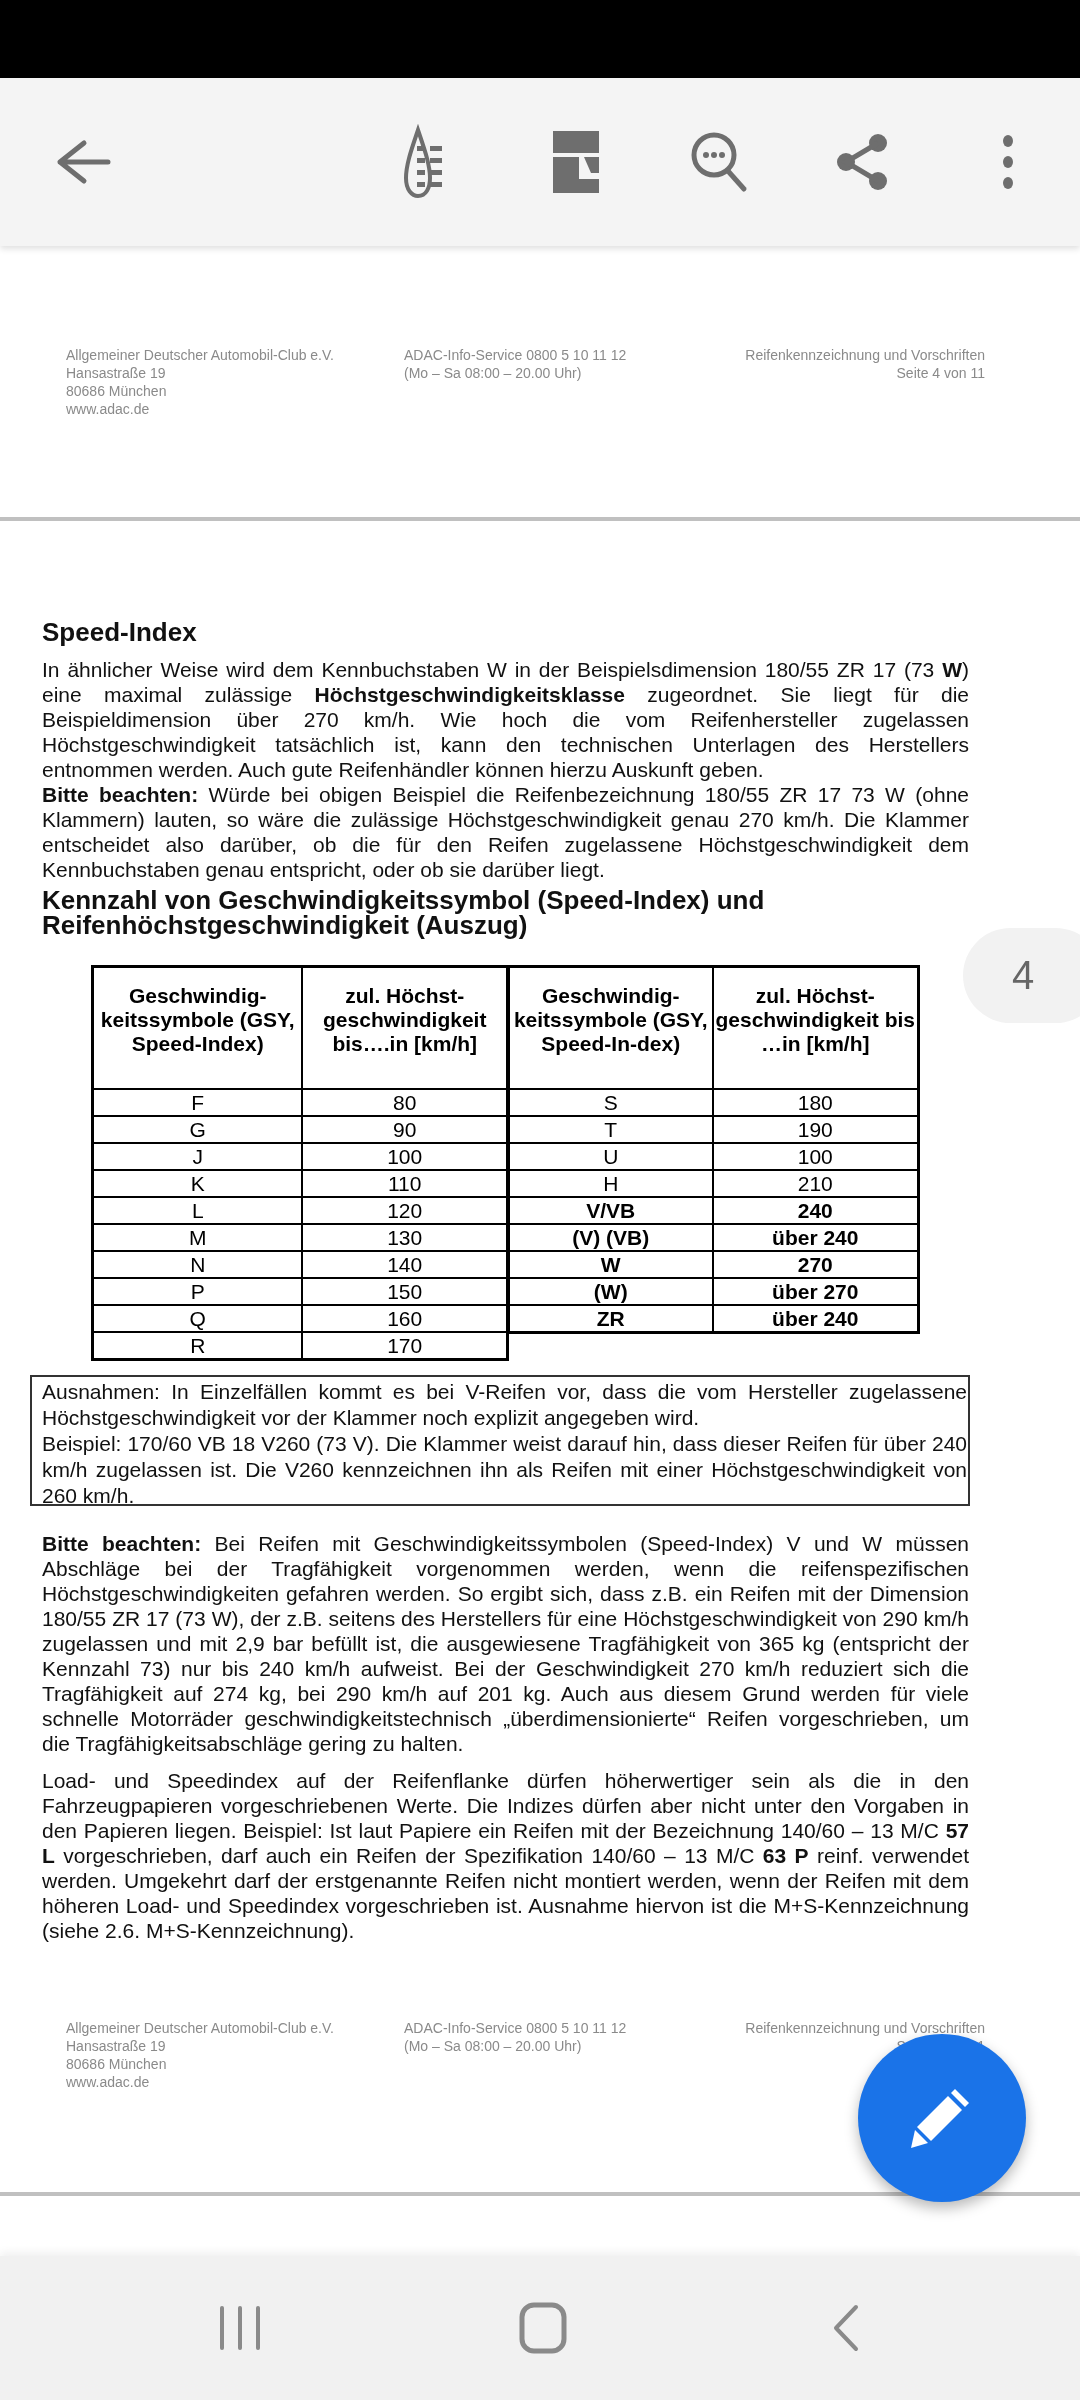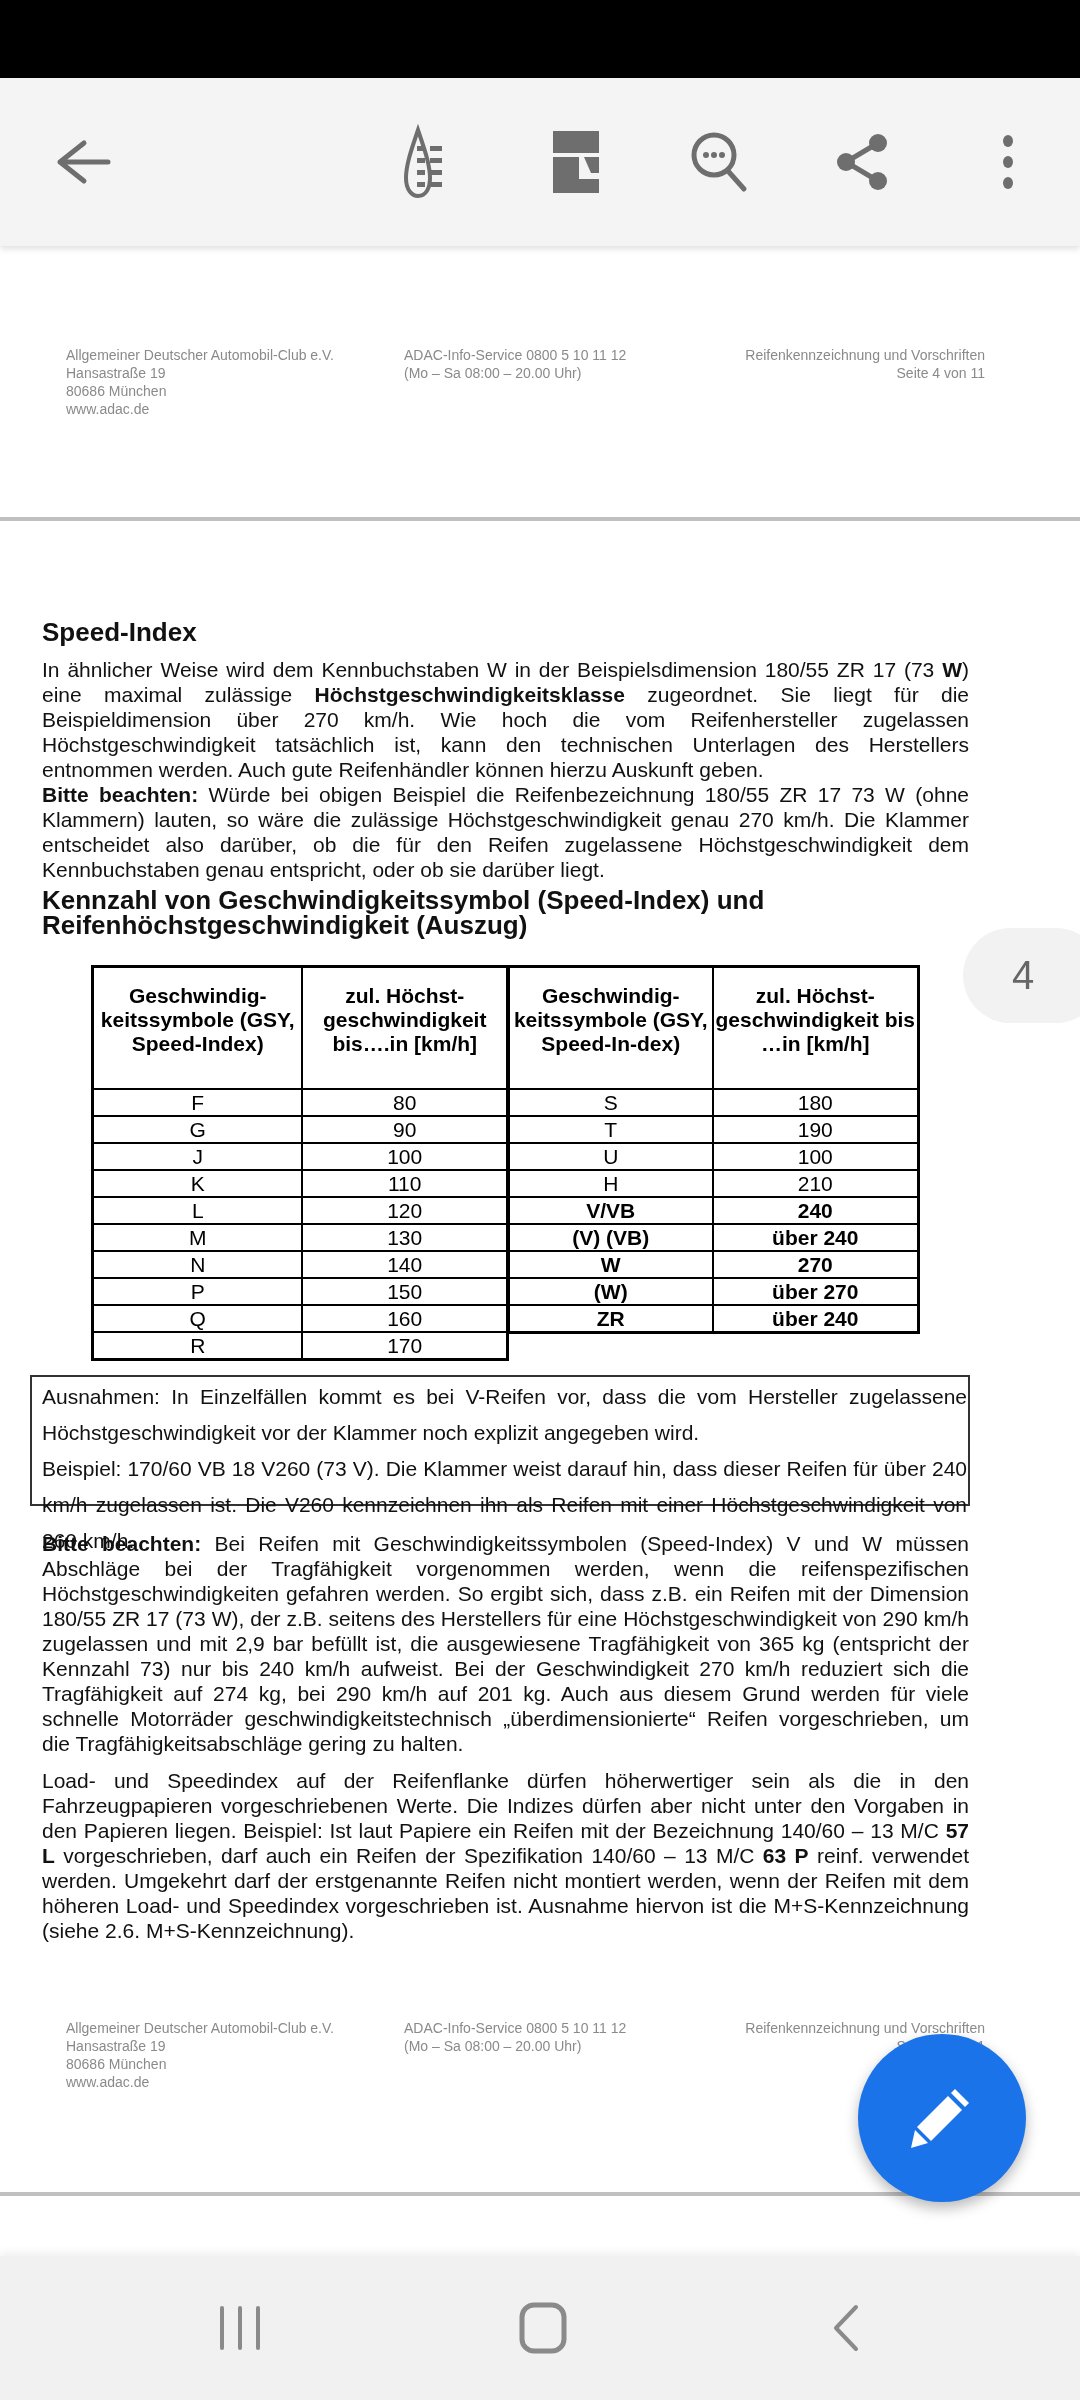--- a/index.html
+++ b/index.html
@@ -18,21 +18,21 @@
   .doc p { margin:0; text-align:justify; }
   .h { font-weight:bold; font-size:26px; line-height:25px; margin:0; }
 
   table.si { position:absolute; border-collapse:collapse; font-size:21px; color:#000; }
   table.si td, table.si th { border:2px solid #000; text-align:center; padding:0; line-height:24px; }
   table.si th { font-weight:bold; vertical-align:top; height:104px; padding-top:16px; }
   table.si td { height:25px; line-height:24px; }
   table.si td.b { font-weight:bold; }
   table.si { border:3px solid #000; }
 
-  .box { position:absolute; left:30px; top:1375px; width:940px; height:131px; border:2px solid #333; box-sizing:border-box; padding:2px 1px 0 10px; font-size:21px; line-height:36px; color:#111; }
+  .box { position:absolute; left:30px; top:1375px; width:940px; height:131px; border:2px solid #333; box-sizing:border-box; padding:2px 1px 0 10px; font-size:21px; line-height:26px; color:#111; }
   .box p { margin:0; text-align:justify; }
 
   .page-pill { position:absolute; left:963px; top:928px; width:140px; height:95px; border-radius:48px; background:#f2f2f2; display:flex; align-items:center; padding-left:49px; box-sizing:border-box; font-size:40px; color:#666; }
 
   .fab { position:absolute; left:858px; top:2034px; width:168px; height:168px; border-radius:50%; background:#1a73e8; box-shadow:0 6px 14px rgba(0,0,0,0.28); display:flex; align-items:center; justify-content:center; z-index:6; }
 
   .navbar { position:absolute; left:0; top:2256px; width:1080px; height:144px; background:#f1f1f1; box-shadow:0 -4px 8px rgba(0,0,0,0.06); }
   .nav-btn { position:absolute; top:32px; width:90px; height:80px; display:flex; align-items:center; justify-content:center; }
 </style>
 </head>

